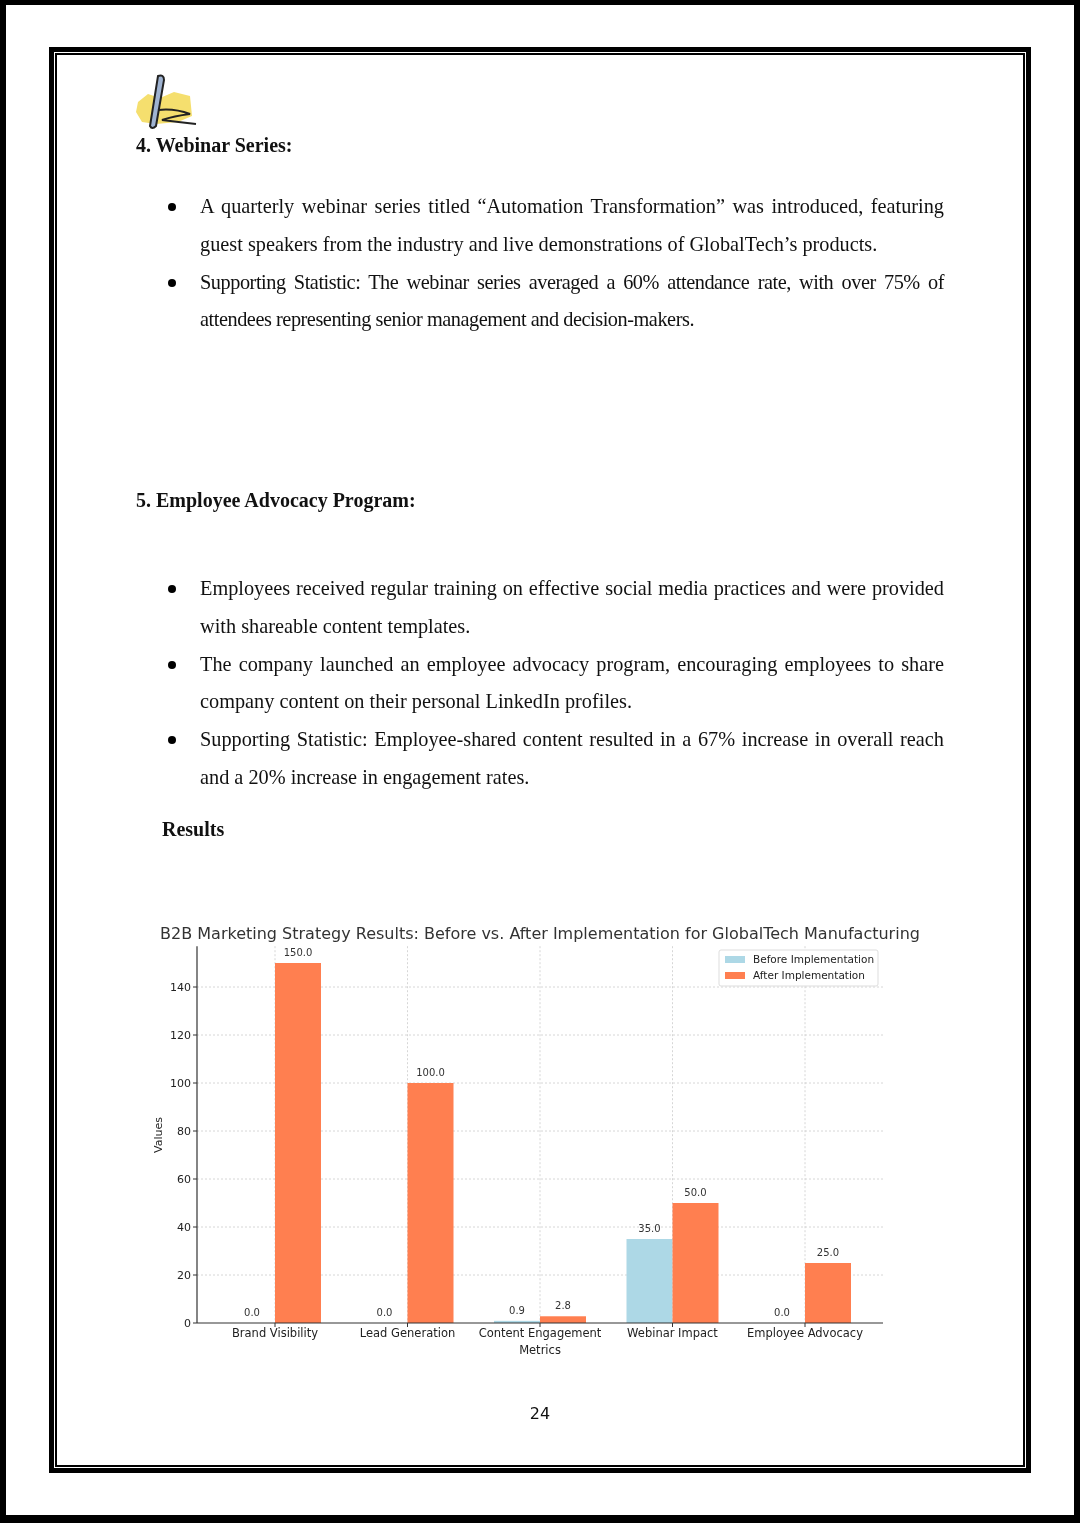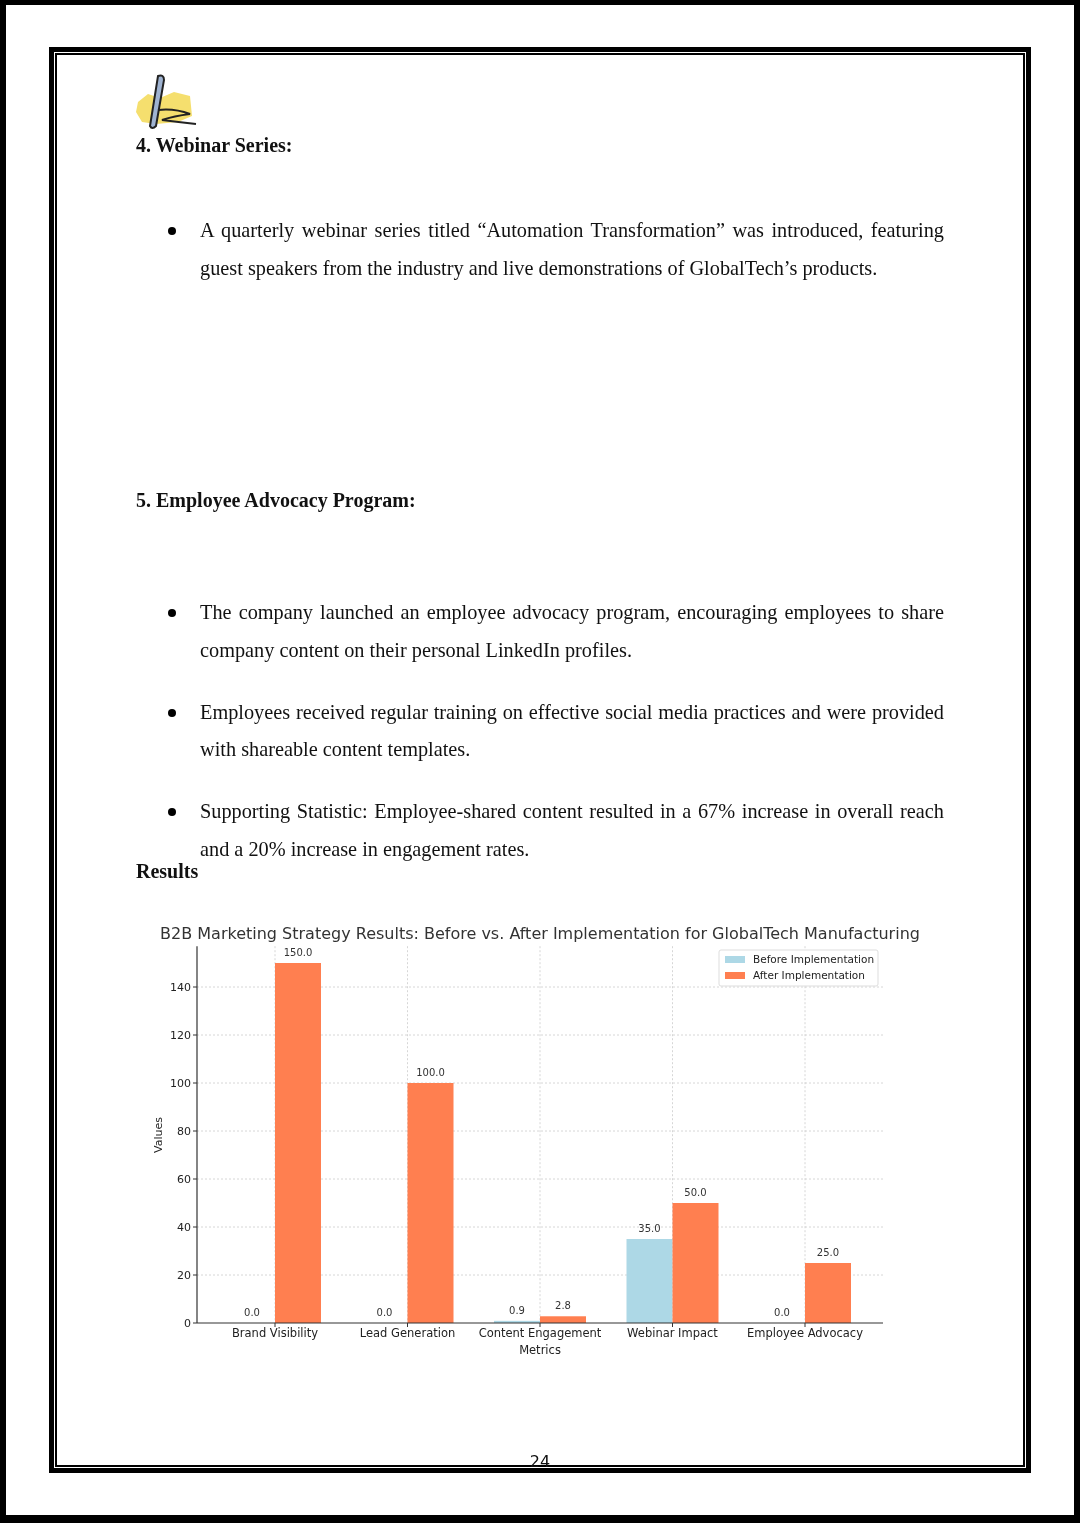--- a/index.html
+++ b/index.html
@@ -3,51 +3,52 @@
 <meta charset="utf-8">
 <style>
   html,body{margin:0;padding:0;background:#fff;}
   body{width:1080px;height:1523px;position:relative;overflow:hidden;font-family:"Liberation Serif",serif;color:#111;}
   .outer{position:absolute;left:0;top:0;width:1080px;height:1523px;box-sizing:border-box;border-left:6px solid #000;border-top:5px solid #000;border-right:6px solid #000;border-bottom:8px solid #000;}
   .frame1{position:absolute;left:49px;top:47px;width:982px;height:1426px;box-sizing:border-box;border:5px solid #000;}
   .frame2{position:absolute;left:55px;top:53px;width:970px;height:1414px;box-sizing:border-box;border:2px solid #000;}
   .logo{position:absolute;left:134px;top:72px;width:70px;height:62px;}
   .h{position:absolute;left:136px;font-weight:bold;font-size:20px;}
   .ul{position:absolute;left:166px;width:778px;margin:0;padding:0;list-style:none;}
-  .ul li{position:relative;padding-left:34px;font-size:20.3px;line-height:37.8px;text-align:justify;margin-top:24px;}
+  .ul li{position:relative;padding-left:34px;font-size:20.3px;line-height:37.8px;text-align:justify;}
   .ul li .bullet{position:absolute;left:2px;top:15px;width:8px;height:8px;border-radius:50%;background:#000;}
   .chart{position:absolute;left:130px;top:915px;width:820px;height:450px;}
-  .page-num{position:absolute;left:0;width:1080px;top:1404px;text-align:center;font-family:"DejaVu Sans",sans-serif;font-size:16px;margin-top:48px;}
+  .page-num{position:absolute;left:0;width:1080px;top:1404px;text-align:center;font-family:"DejaVu Sans",sans-serif;font-size:16px;}
 </style>
 </head>
 <body>
 
 <div class="outer"></div>
 <div class="frame1"></div>
 <div class="frame2"></div>
 
 <svg class="logo" viewBox="0 0 70 62">
   <path d="M4 30 L14 22 L26 26 L40 20 L56 24 L58 44 L44 50 L22 52 L8 50 L2 40 Z" fill="#f5df6e"></path>
   <path d="M24 4 Q30 2 30 8 L22 54 Q18 58 16 54 Z" fill="#9fb3d1" stroke="#222" stroke-width="2"></path>
   <path d="M24 38 Q40 36 56 42 Q40 44 28 48 Q44 50 62 52" fill="none" stroke="#222" stroke-width="2"></path>
 </svg>
 
 <div class="h" style="top:134px;">4. Webinar Series:</div>
 <ul class="ul" style="top:188px;">
   <li><span class="bullet"></span><span>A quarterly webinar series titled “Automation Transformation” was introduced, featuring guest speakers from the industry and live demonstrations of GlobalTech’s products.</span></li>
+  <li style="letter-spacing:-0.45px;"><span class="bullet"></span><span>Supporting Statistic: The webinar series averaged a 60% attendance rate, with over 75% of attendees representing senior management and decision-makers.</span></li>
 </ul>
 
 <div class="h" style="top:489px;">5. Employee Advocacy Program:</div>
 <ul class="ul" style="top:570px;">
+  <li><span class="bullet"></span><span>Employees received regular training on effective social media practices and were provided with shareable content templates.</span></li>
   <li><span class="bullet"></span><span>The company launched an employee advocacy program, encouraging employees to share company content on their personal LinkedIn profiles.</span></li>
-  <li><span class="bullet"></span><span>Employees received regular training on effective social media practices and were provided with shareable content templates.</span></li>
   <li><span class="bullet"></span><span>Supporting Statistic: Employee-shared content resulted in a 67% increase in overall reach and a 20% increase in engagement rates.</span></li>
 </ul>
 
-<div class="h" style="top:860px;">Results</div>
+<div class="h" style="top:818px;margin-left:26px;">Results</div>
 
 <svg class="chart" id="chart" viewBox="0 0 820 450" font-family="DejaVu Sans, sans-serif">
     <text x="410" y="24" text-anchor="middle" font-size="16" fill="#333">B2B Marketing Strategy Results: Before vs. After Implementation for GlobalTech Manufacturing</text>
     <line x1="67" x2="753" y1="360" y2="360" stroke="#ccc" stroke-dasharray="2,2" stroke-width="0.8"></line>
     <line x1="67" x2="753" y1="312" y2="312" stroke="#ccc" stroke-dasharray="2,2" stroke-width="0.8"></line>
     <line x1="67" x2="753" y1="264" y2="264" stroke="#ccc" stroke-dasharray="2,2" stroke-width="0.8"></line>
     <line x1="67" x2="753" y1="216" y2="216" stroke="#ccc" stroke-dasharray="2,2" stroke-width="0.8"></line>
     <line x1="67" x2="753" y1="168" y2="168" stroke="#ccc" stroke-dasharray="2,2" stroke-width="0.8"></line>
     <line x1="67" x2="753" y1="120" y2="120" stroke="#ccc" stroke-dasharray="2,2" stroke-width="0.8"></line>
     <line x1="67" x2="753" y1="72" y2="72" stroke="#ccc" stroke-dasharray="2,2" stroke-width="0.8"></line>

